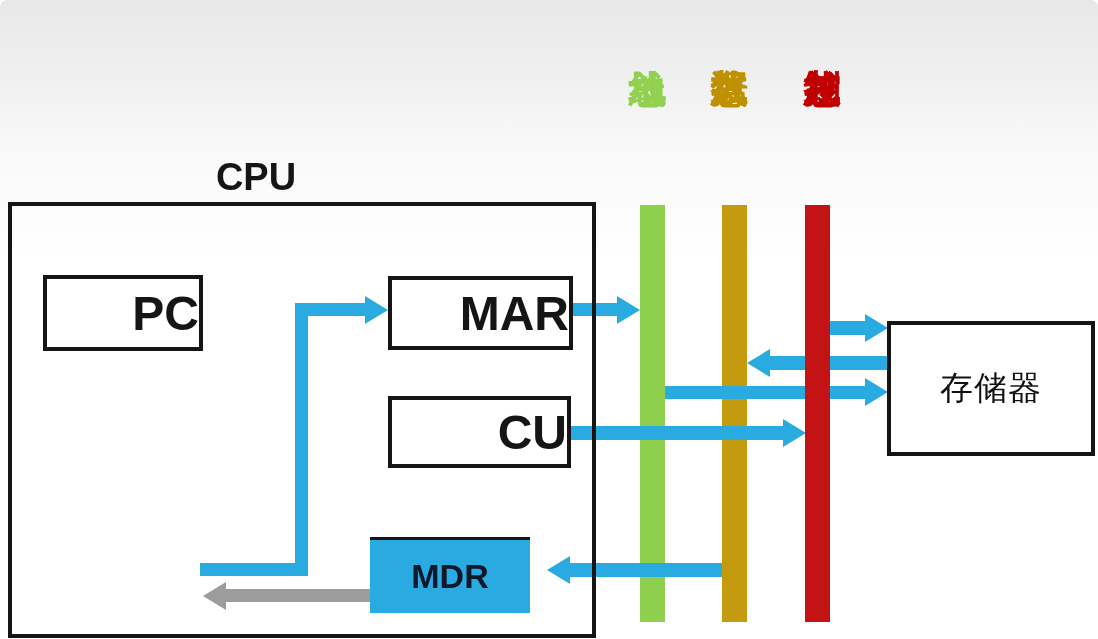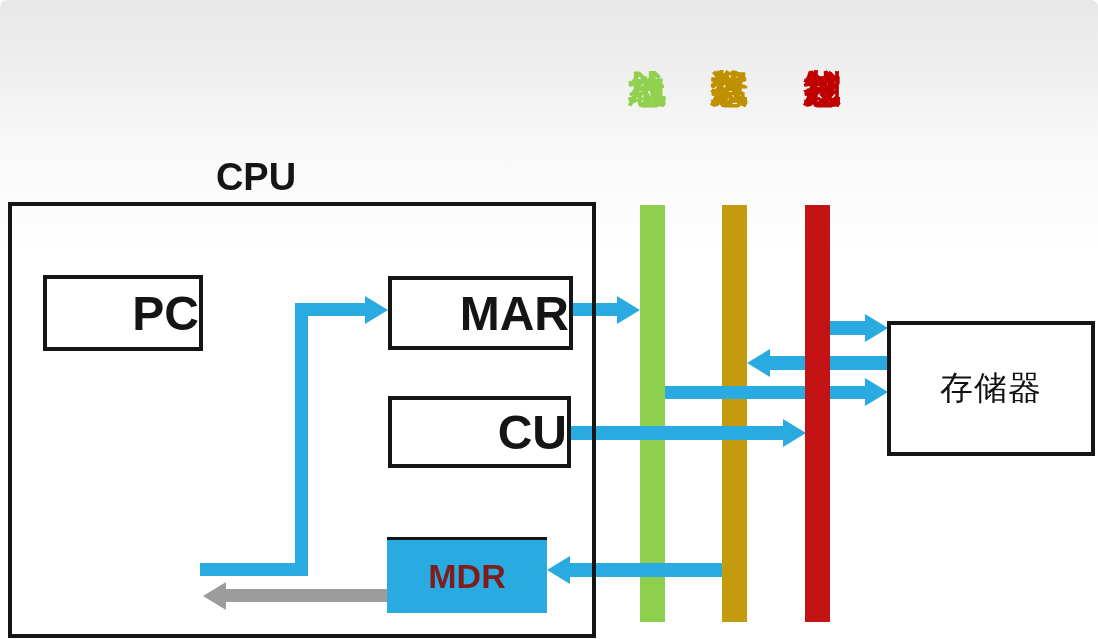--- a/index.html
+++ b/index.html
@@ -20,24 +20,24 @@
   .obox{
     position:absolute; border:4px solid var(--ink); background:#ffffff;
     display:flex; align-items:center; justify-content:flex-end;
     font-size:48px; font-weight:600; color:var(--ink); z-index:5;
   }
   .cpu-frame{position:absolute; left:8px; top:202px; width:580px; height:428px;
     border:4px solid var(--ink); background:transparent; z-index:4;}
   .cpu-title{position:absolute; left:186px; top:156px; width:140px; text-align:center;
     font-size:38px; font-weight:600; color:var(--ink); z-index:5;}
   .mdr{
-    position:absolute; left:387px; top:537px; width:160px; height:73px;
+    position:absolute; left:370px; top:537px; width:160px; height:73px;
     background:var(--mdr_fill); border-top:3px solid var(--ink);
     display:flex; align-items:center; justify-content:center;
-    color:#7f1d1d; font-size:34px; font-weight:600; z-index:5;
+    color:#0f172a; font-size:34px; font-weight:600; z-index:5;
   }
   .memory{
     position:absolute; left:887px; top:293px; width:200px; height:127px;
     border:4px solid var(--ink); background:#ffffff; z-index:5;
     display:flex; align-items:center; justify-content:center;
     font-family:"Liberation Serif","DejaVu Serif",serif;
     font-size:33px; color:#111; letter-spacing:1px;margin-top:28px;
   }
   
   .bar{position:absolute; top:205px; width:25px; height:417px;}

